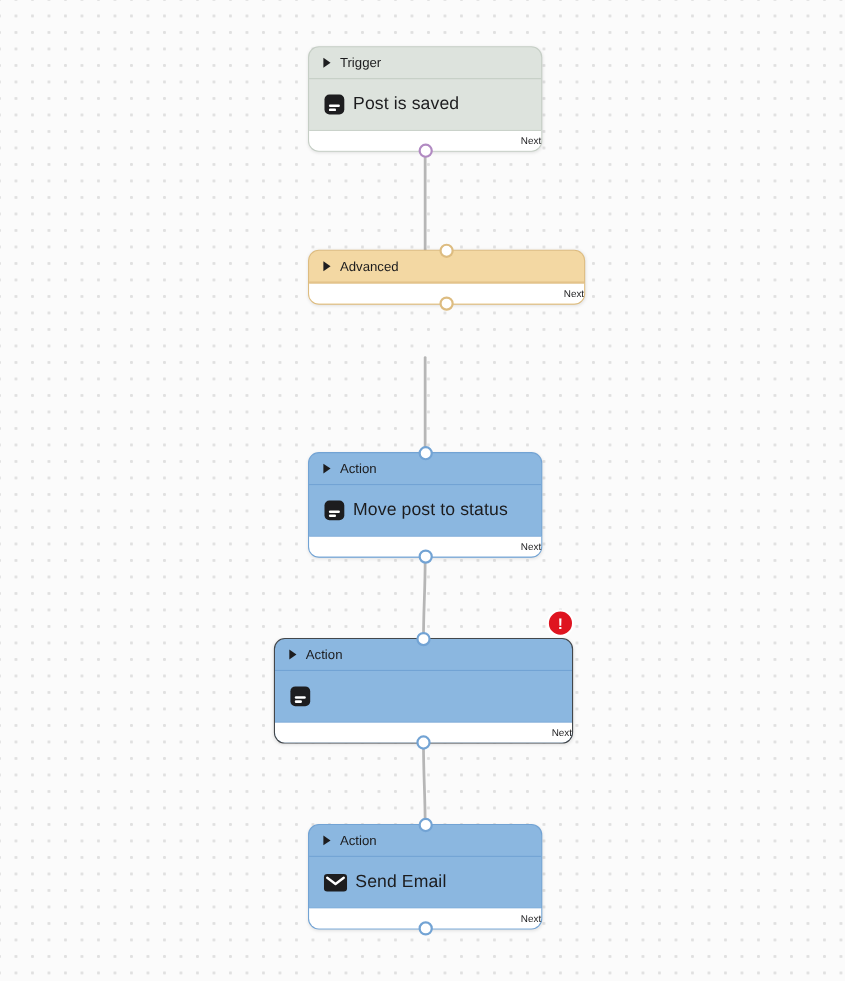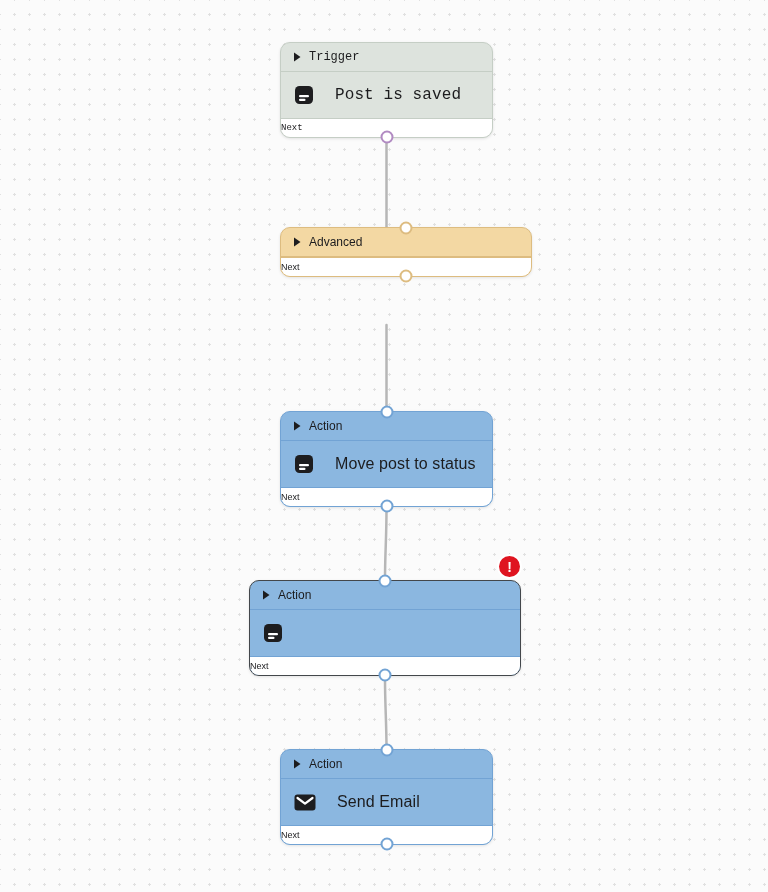--- a/index.html
+++ b/index.html
@@ -31,45 +31,45 @@
   .theme-advanced{--fill:var(--advanced-fill);--border:var(--advanced-border);}
   .theme-action{--fill:var(--action-fill);--border:var(--action-border);}
   .node.selected{border-color:var(--selected-border);border-width:1.5px;}
   .node-header{
     height:29px;display:flex;align-items:center;gap:8px;padding:0 12px;
     font-size:12px;border-bottom:1px solid var(--border);
   }
   .node.selected .node-header,.node.selected .node-footer{border-color:var(--border);}
   .tri-icon{display:flex;align-items:center;color:var(--icon-dark);}
   .node-body{
-    height:46px;display:flex;align-items:center;gap:21px;padding:0 13px;
+    height:46px;display:flex;align-items:center;gap:7px;padding:0 13px;
     font-size:16px;font-weight:500;letter-spacing:.1px;
   }
   .body-icon{display:flex;align-items:center;color:var(--icon-dark);flex:0 0 auto;}
   .node-footer{
-    height:19px;display:flex;align-items:center;justify-content:flex-start;
+    height:19px;display:flex;align-items:center;justify-content:flex-end;
     background:var(--footer-bg);border-top:1px solid var(--border);
     border-radius:0 0 9px 9px;font-size:9px;font-weight:500;
   }
   .port{
     position:absolute;left:50%;width:13px;height:13px;border-radius:50%;
     background:#fff;border:2px solid var(--border);z-index:3;
   }
   .port-top{top:0;transform:translate(-50%,-50%);}
   .port-bottom{top:100%;transform:translate(-50%,-50%);}
   .port-purple{border-color:var(--port-purple);}
   .error-badge{
     position:absolute;width:21px;height:21px;left:247px;top:-27px;z-index:4;
     background:var(--error-red);border:2px solid #fff;border-radius:50%;
     color:#fff;font-size:14px;font-weight:bold;line-height:1;
     display:flex;align-items:center;justify-content:center;
     box-sizing:content-box;
   }
   
-  #node-0{left:280px;top:42px;width:213px;font-family:Liberation Mono, monospace;}
+  #node-0{left:280px;top:42px;width:213px;}
   #node-1{left:280px;top:227px;width:252px;}
   #node-2{left:280px;top:411px;width:213px;}
   #node-3{left:249px;top:580px;width:272px;}
   #node-4{left:280px;top:749px;width:213px;}
 </style>
 </head>
 <body>
 
 <svg id="wires" width="768" height="892" aria-hidden="true">
   <path d="M386.5 140 L386.5 227"></path>

